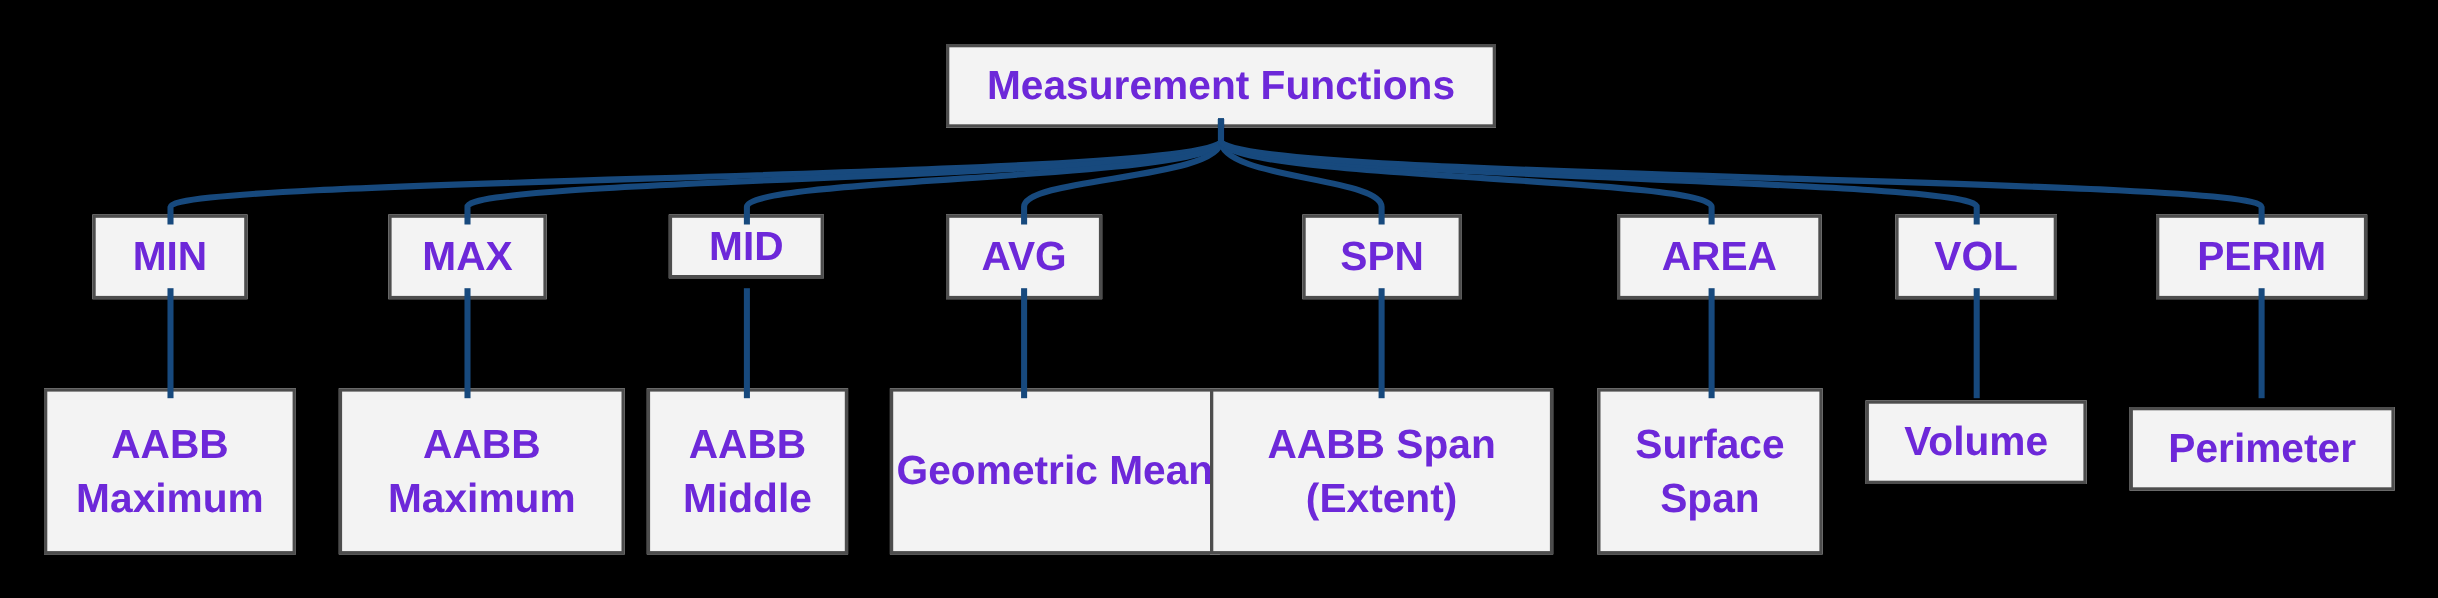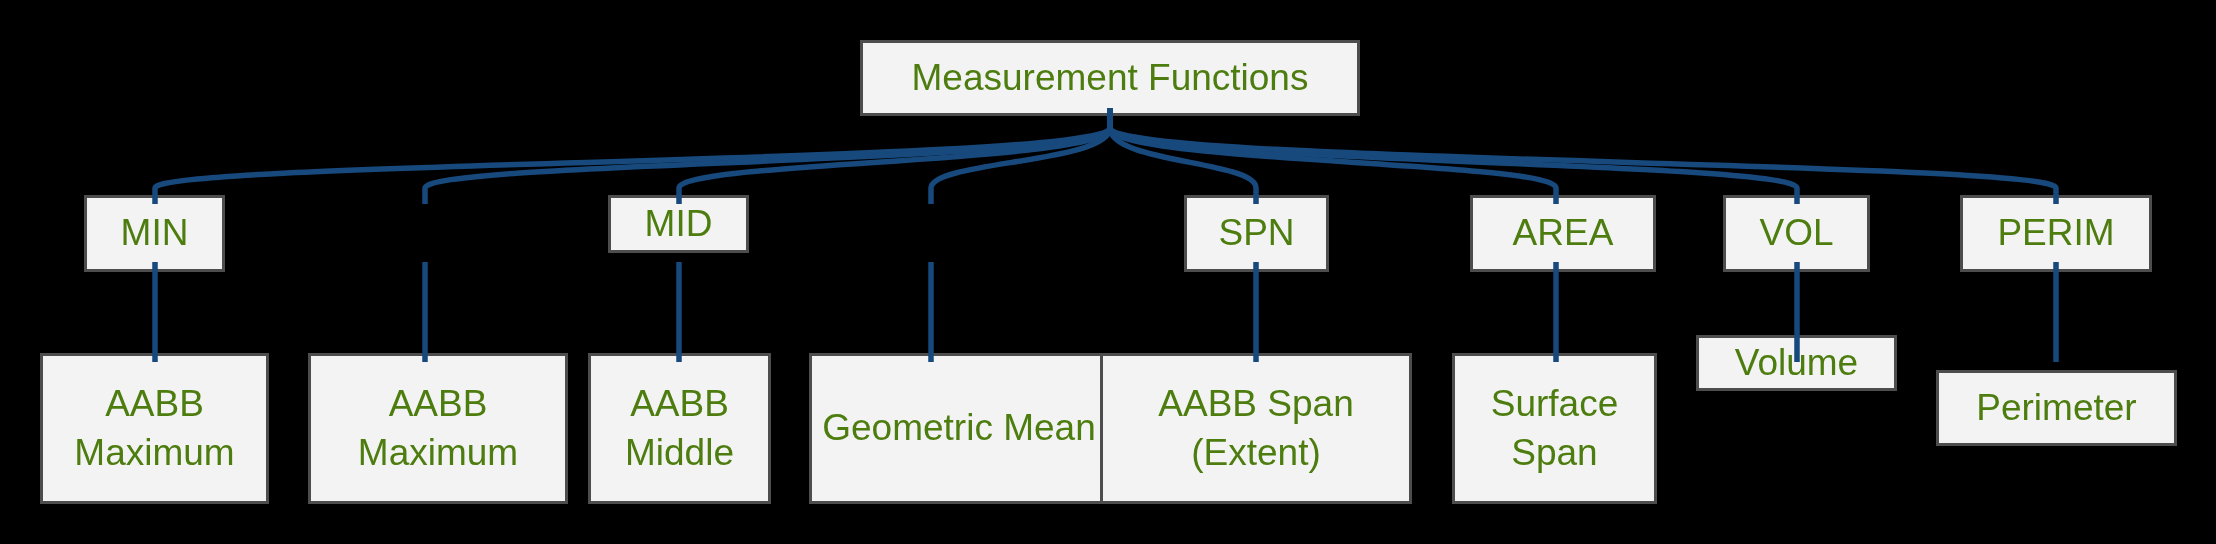--- a/index.html
+++ b/index.html
@@ -12,24 +12,25 @@
   }
   .node{
     position:absolute;
     background:#f3f3f3;
     border:3px solid #4d4d4d;
     box-sizing:border-box;
     display:flex;
     align-items:center;
     justify-content:center;
     text-align:center;
-    color:#4d7c0f;
+    color:#6d28d9;
     font-size:37px;
     line-height:1.32;
     z-index:1;
+    font-weight:bold;
   }
   .edges{
     position:absolute;
     left:0;top:0;
     width:2216px;height:544px;
     z-index:5;
     pointer-events:none;
   }
   .edges path{
     fill:none;
@@ -43,22 +44,28 @@
 
 <div class="canvas">
 
   <div class="node" style="left:860px;top:40px;width:500px;height:76px">
     <span>Measurement Functions</span>
   </div>
 
   <div class="node" style="left:84px;top:195px;width:141px;height:77px">
     <span>MIN</span>
   </div>
+  <div class="node" style="left:353px;top:195px;width:144px;height:77px">
+    <span>MAX</span>
+  </div>
   <div class="node" style="left:608px;top:195px;width:141px;height:58px">
     <span>MID</span>
+  </div>
+  <div class="node" style="left:860px;top:195px;width:142px;height:77px">
+    <span>AVG</span>
   </div>
   <div class="node" style="left:1184px;top:195px;width:145px;height:77px">
     <span>SPN</span>
   </div>
   <div class="node" style="left:1470px;top:195px;width:186px;height:77px">
     <span>AREA</span>
   </div>
   <div class="node" style="left:1723px;top:195px;width:147px;height:77px">
     <span>VOL</span>
   </div>
@@ -77,21 +84,21 @@
   </div>
   <div class="node" style="left:809px;top:353px;width:300px;height:151px">
     <span>Geometric Mean</span>
   </div>
   <div class="node" style="left:1100px;top:353px;width:312px;height:151px">
     <span>AABB Span (Extent)</span>
   </div>
   <div class="node" style="left:1452px;top:353px;width:205px;height:151px">
     <span>Surface Span</span>
   </div>
-  <div class="node" style="left:1696px;top:335px;width:201px;height:56px">
+  <div class="node" style="left:1696px;top:364px;width:201px;height:76px">
     <span>Volume</span>
   </div>
   <div class="node" style="left:1936px;top:370px;width:241px;height:76px">
     <span>Perimeter</span>
   </div>
 
   <svg class="edges" viewBox="0 0 2216 544">
 
     <path d="M1110 108 L1110 128 C1110 163 155 161 155 188 L155 204"></path>
     <path d="M1110 108 L1110 128 C1110 163 425 161 425 188 L425 204"></path>

